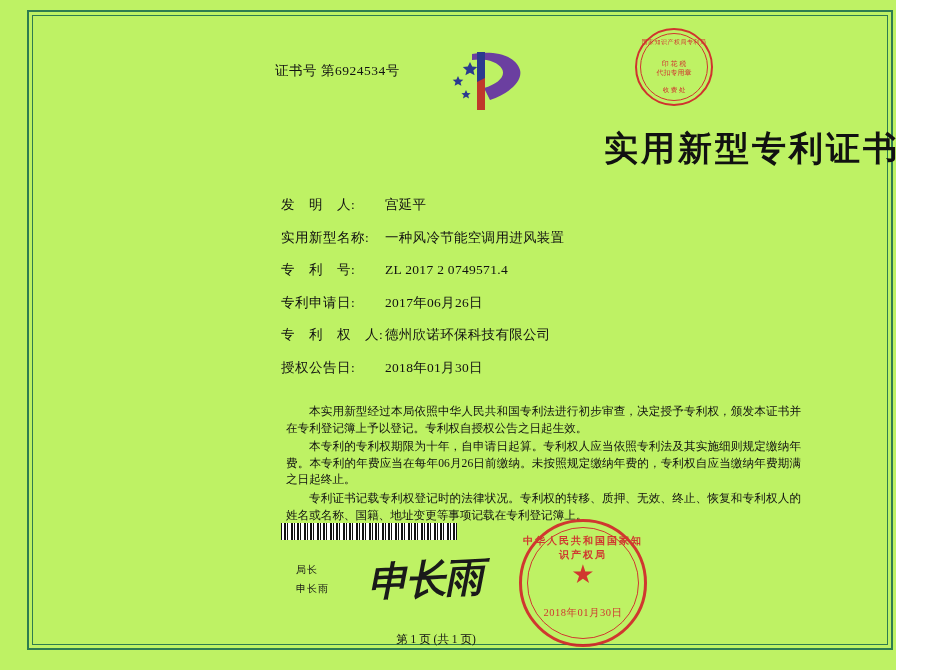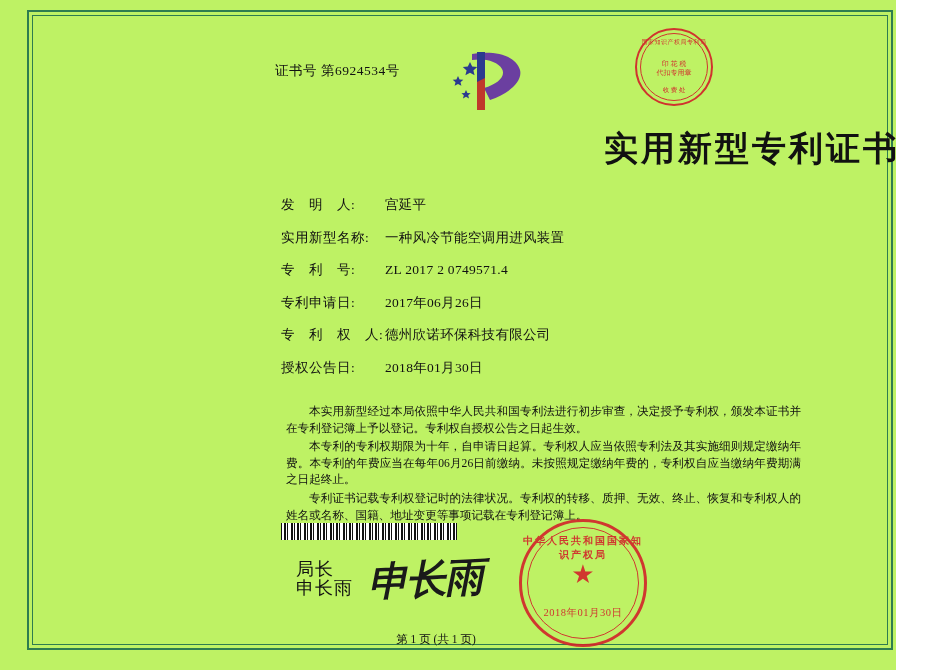--- a/index.html
+++ b/index.html
@@ -127,21 +127,21 @@
         #111 0px, #111 1px, #fff 1px, #fff 3px,
         #111 3px, #111 5px, #fff 5px, #fff 6px,
         #111 6px, #111 7px, #fff 7px, #fff 10px,
         #111 10px, #111 12px, #fff 12px, #fff 13px);
   }
 
   
   .sign-label {
     position: absolute;
     left: 296px; top: 560px;
-    font-size: 18px;
+    font-size: 10px;
     line-height: 19px;
     color: #111;
     letter-spacing: 1px;
   }
   .signature {
     position: absolute;
     left: 368px; top: 552px;
     font-size: 40px;
     font-family: "Liberation Serif", serif;
     font-style: italic;

